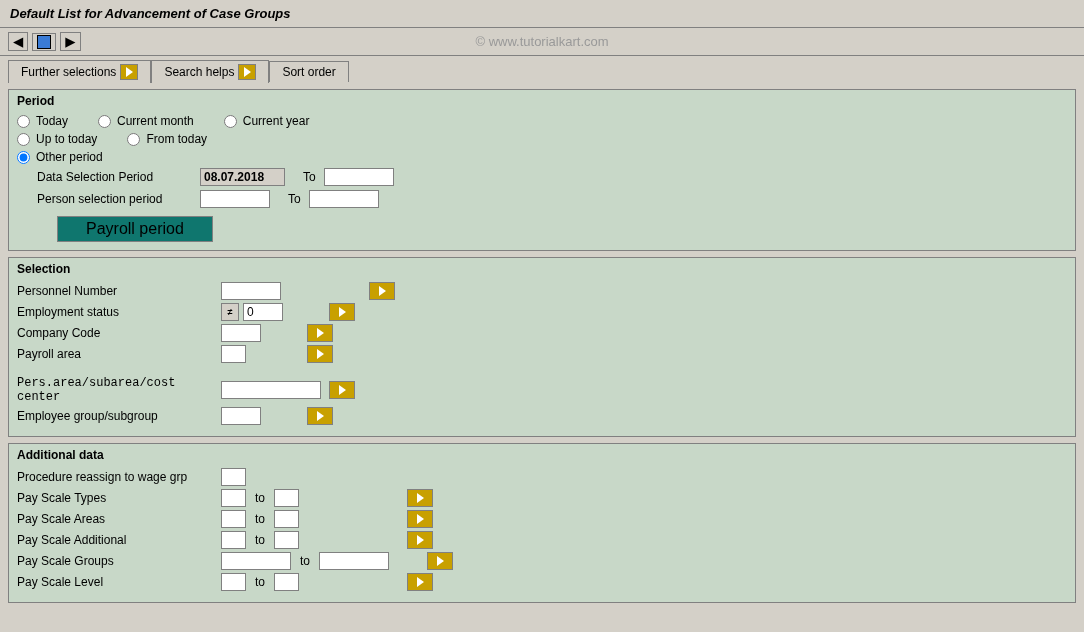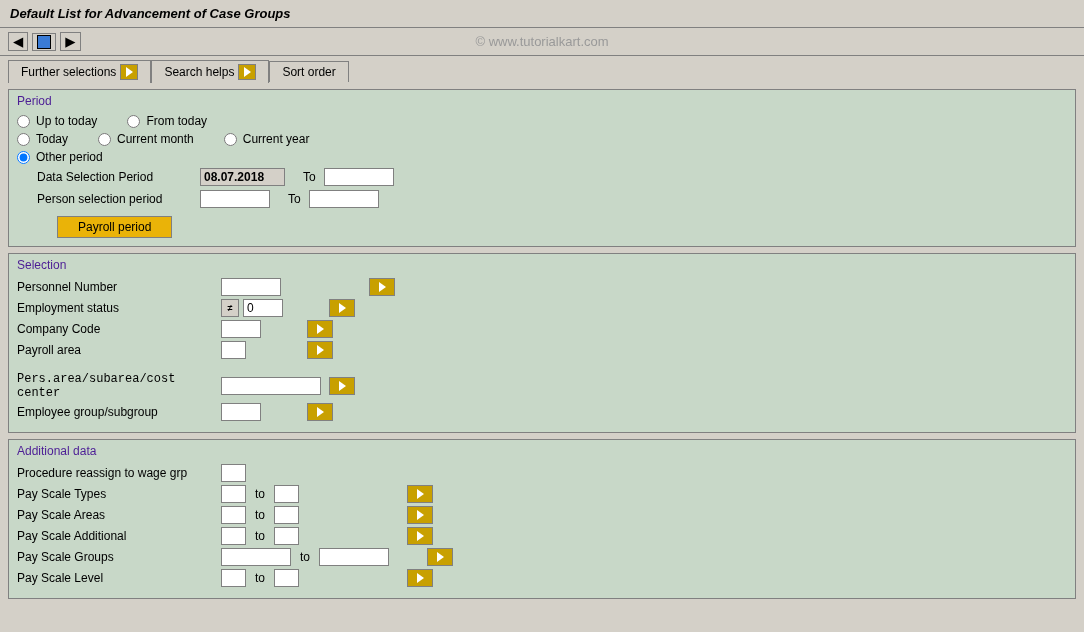--- a/index.html
+++ b/index.html
@@ -79,24 +79,24 @@
       display: flex;
       flex-direction: column;
       gap: 6px;
     }
     .section {
       background: #c8d8c8;
       border: 1px solid #808080;
       padding: 4px 8px 8px 8px;
     }
     .section-title {
-      font-weight: normal;
+      font-weight: bold;
       font-size: 12px;
       margin-bottom: 6px;
-      color: #4c1d95;
+      color: #000000;
     }
     .period-row {
       display: flex;
       align-items: center;
       gap: 30px;
       margin-bottom: 4px;
     }
     .radio-group {
       display: flex;
       align-items: center;
@@ -128,26 +128,26 @@
       background: #d4d0c8;
       font-weight: bold;
     }
     .data-input.to-input {
       width: 70px;
     }
     .to-label {
       margin-left: 10px;
     }
     .payroll-btn {
-      background: #eab308;
+      background: #0f766e;
       border: 2px outset #d4d0c8;
       border: 1px solid #808080;
-      padding: 3px 20px;
+      padding: 3px 28px;
       cursor: pointer;
-      font-size: 12px;
+      font-size: 16px;
       margin-left: 20px;
       margin-top: 4px;
     }
     .sel-input {
       border: 1px solid #808080;
       background: white;
       height: 18px;
       font-size: 12px;
       padding: 1px 3px;
       width: 100%;
@@ -237,40 +237,40 @@
 </div>
 
 <div class="content">
 
   <div class="section">
     <div class="section-title">Period</div>
 
     <div class="period-row">
       <label class="radio-group">
         <input type="radio" name="period" style="">
+        <span>Today</span>
+      </label>
+      <label class="radio-group">
+        <input type="radio" name="period" style="">
+        <span>Current month</span>
+      </label>
+      <label class="radio-group">
+        <input type="radio" name="period" style="">
+        <span>Current year</span>
+      </label>
+    </div>
+
+    <div class="period-row">
+      <label class="radio-group">
+        <input type="radio" name="period" style="">
         <span>Up to today</span>
       </label>
       <label class="radio-group">
         <input type="radio" name="period" style="">
         <span>From today</span>
-      </label>
-    </div>
-
-    <div class="period-row">
-      <label class="radio-group">
-        <input type="radio" name="period" style="">
-        <span>Today</span>
-      </label>
-      <label class="radio-group">
-        <input type="radio" name="period" style="">
-        <span>Current month</span>
-      </label>
-      <label class="radio-group">
-        <input type="radio" name="period" style="">
-        <span>Current year</span>
       </label>
     </div>
 
     <div class="period-row">
       <label class="radio-group">
         <input type="radio" name="period" checked="" style="">
         <span>Other period</span>
       </label>
     </div>
 

